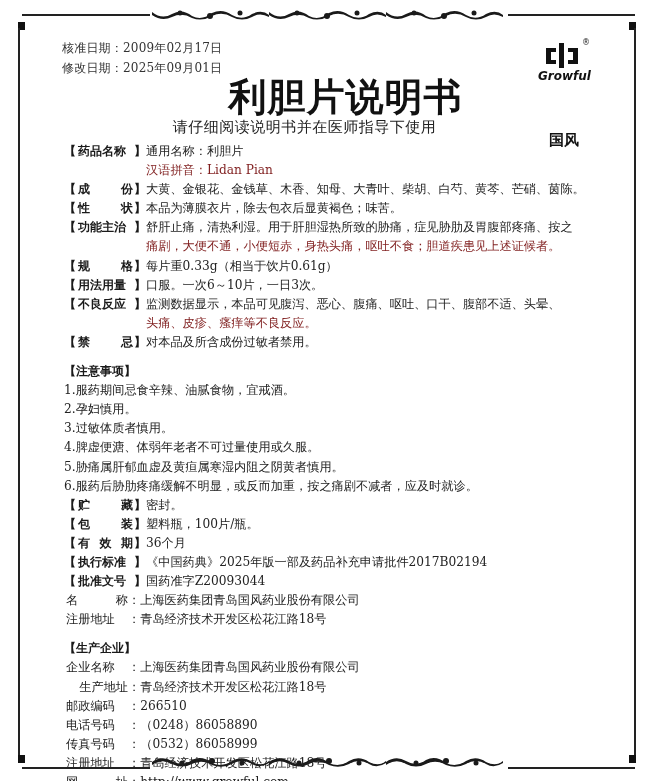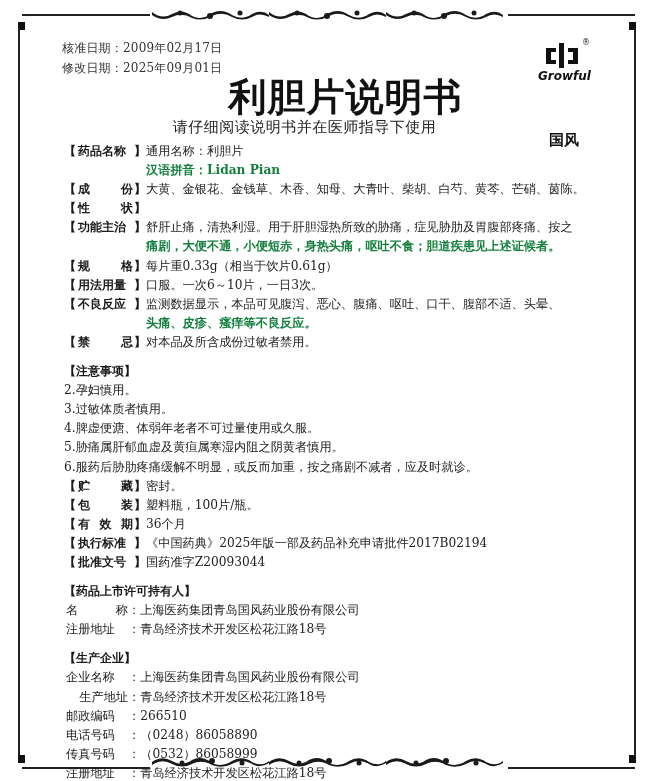--- a/index.html
+++ b/index.html
@@ -26,21 +26,21 @@
   .logo-en { position: absolute; left: 0; top: 31px; width: 52px; text-align: center; font-family: "DejaVu Sans", sans-serif; font-weight: bold; font-style: italic; font-size: 12px; color: #111; }
   .logo-cn { position: absolute; left: 0; top: 45px; width: 52px; text-align: center; font-family: "DejaVu Sans", sans-serif; font-weight: bold; font-size: 15px; color: #111; margin-top: 48px; }
 
   
   .content { position: absolute; left: 64px; top: 142px; width: 560px; font-size: 12.2px; line-height: 19.1px; }
   .row { display: flex; }
   .lbl { flex: 0 0 82px; font-family: "DejaVu Sans", "Liberation Sans", sans-serif; font-weight: bold; font-size: 12px; white-space: nowrap; display: flex; }
   .lbl .br-l, .lbl .br-r { flex: 0 0 auto; }
   .lbl .lbl-text { flex: 1; display: flex; justify-content: space-between; padding: 0 1px 0 2px; }
   .val { flex: 1; color: #222; }
-  .indent { padding-left: 82px; color: #15803d; font-weight: bold; }
+  .indent { padding-left: 82px; color: #7f1d1d; }
   .section-head { font-family: "DejaVu Sans", "Liberation Sans", sans-serif; font-weight: bold; font-size: 12px; margin-top: 10px; }
   .item { color: #222; }
   .kv { display: flex; color: #222; padding-left: 2px; }
   .kv .k { flex: 0 0 74px; display: flex; justify-content: space-between; }
   .kv .colon { flex: 0 0 12px; }
   .kv .v { flex: 1; }
 </style>
 </head>
 <body>
 
@@ -152,20 +152,21 @@
 
   <div class="row">
     <div class="lbl">
       <span class="br-l">【</span>
       <span class="lbl-text">
           <span>性</span>
           <span>状</span>
         </span>
       <span class="br-r">】</span>
     </div>
+    <div class="val">本品为薄膜衣片，除去包衣后显黄褐色；味苦。</div>
   </div>
 
   <div class="row">
     <div class="lbl">
       <span class="br-l">【</span>
       <span class="lbl-text">
           <span>功能主治</span>
         </span>
       <span class="br-r">】</span>
     </div>
@@ -214,20 +215,21 @@
       <span class="lbl-text">
           <span>禁</span>
           <span>忌</span>
         </span>
       <span class="br-r">】</span>
     </div>
     <div class="val">对本品及所含成份过敏者禁用。</div>
   </div>
 
   <div class="section-head">【注意事项】</div>
+  <div class="item">1.服药期间忌食辛辣、油腻食物，宜戒酒。</div>
   <div class="item">2.孕妇慎用。</div>
   <div class="item">3.过敏体质者慎用。</div>
   <div class="item">4.脾虚便溏、体弱年老者不可过量使用或久服。</div>
   <div class="item">5.胁痛属肝郁血虚及黄疸属寒湿内阻之阴黄者慎用。</div>
   <div class="item">6.服药后胁肋疼痛缓解不明显，或反而加重，按之痛剧不减者，应及时就诊。</div>
 
   <div class="row">
     <div class="lbl">
       <span class="br-l">【</span>
       <span class="lbl-text">
@@ -279,21 +281,20 @@
     <div class="lbl">
       <span class="br-l">【</span>
       <span class="lbl-text">
           <span>批准文号</span>
         </span>
       <span class="br-r">】</span>
     </div>
     <div class="val">国药准字Z20093044</div>
   </div>
 
-  <div class="section-head">【药品上市许可持有人】</div>
   <div class="kv">
     <span class="k" style="flex-basis:62px;">
         <span>名</span>
         <span>称</span>
       </span>
     <span class="colon">：</span>
     <span class="v">上海医药集团青岛国风药业股份有限公司</span>
   </div>
   <div class="kv">
     <span class="k" style="flex-basis:62px;">

